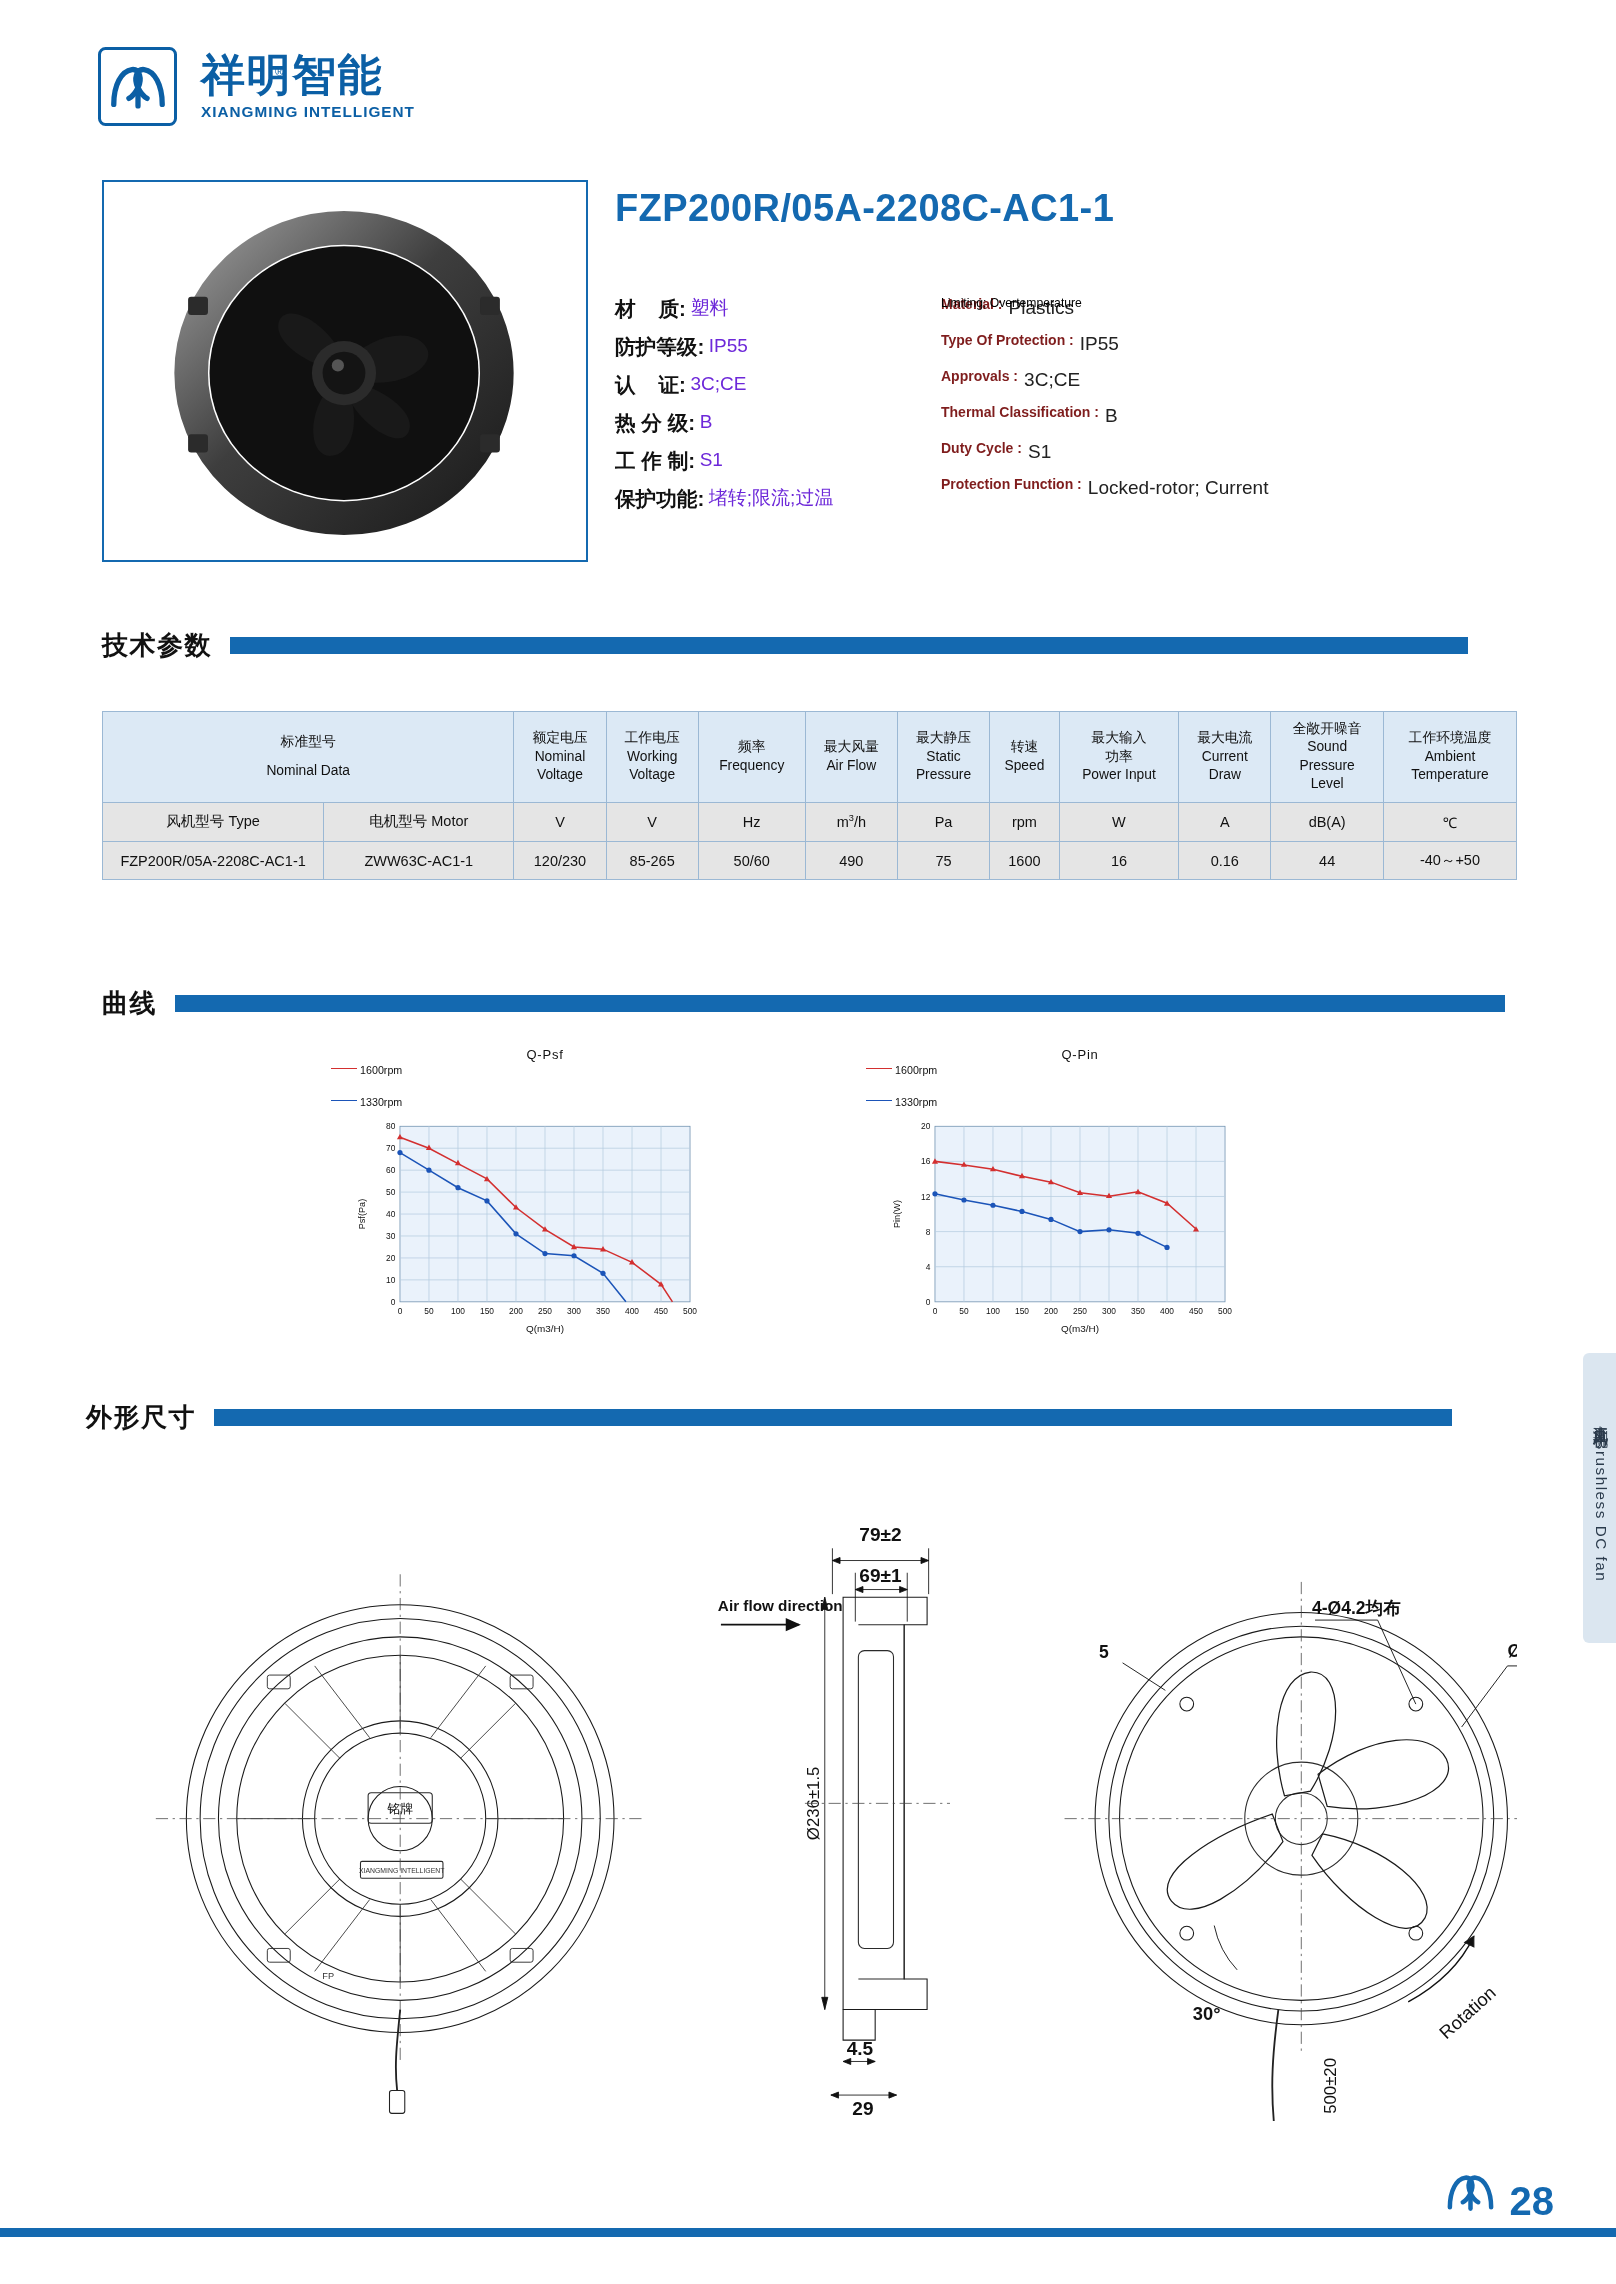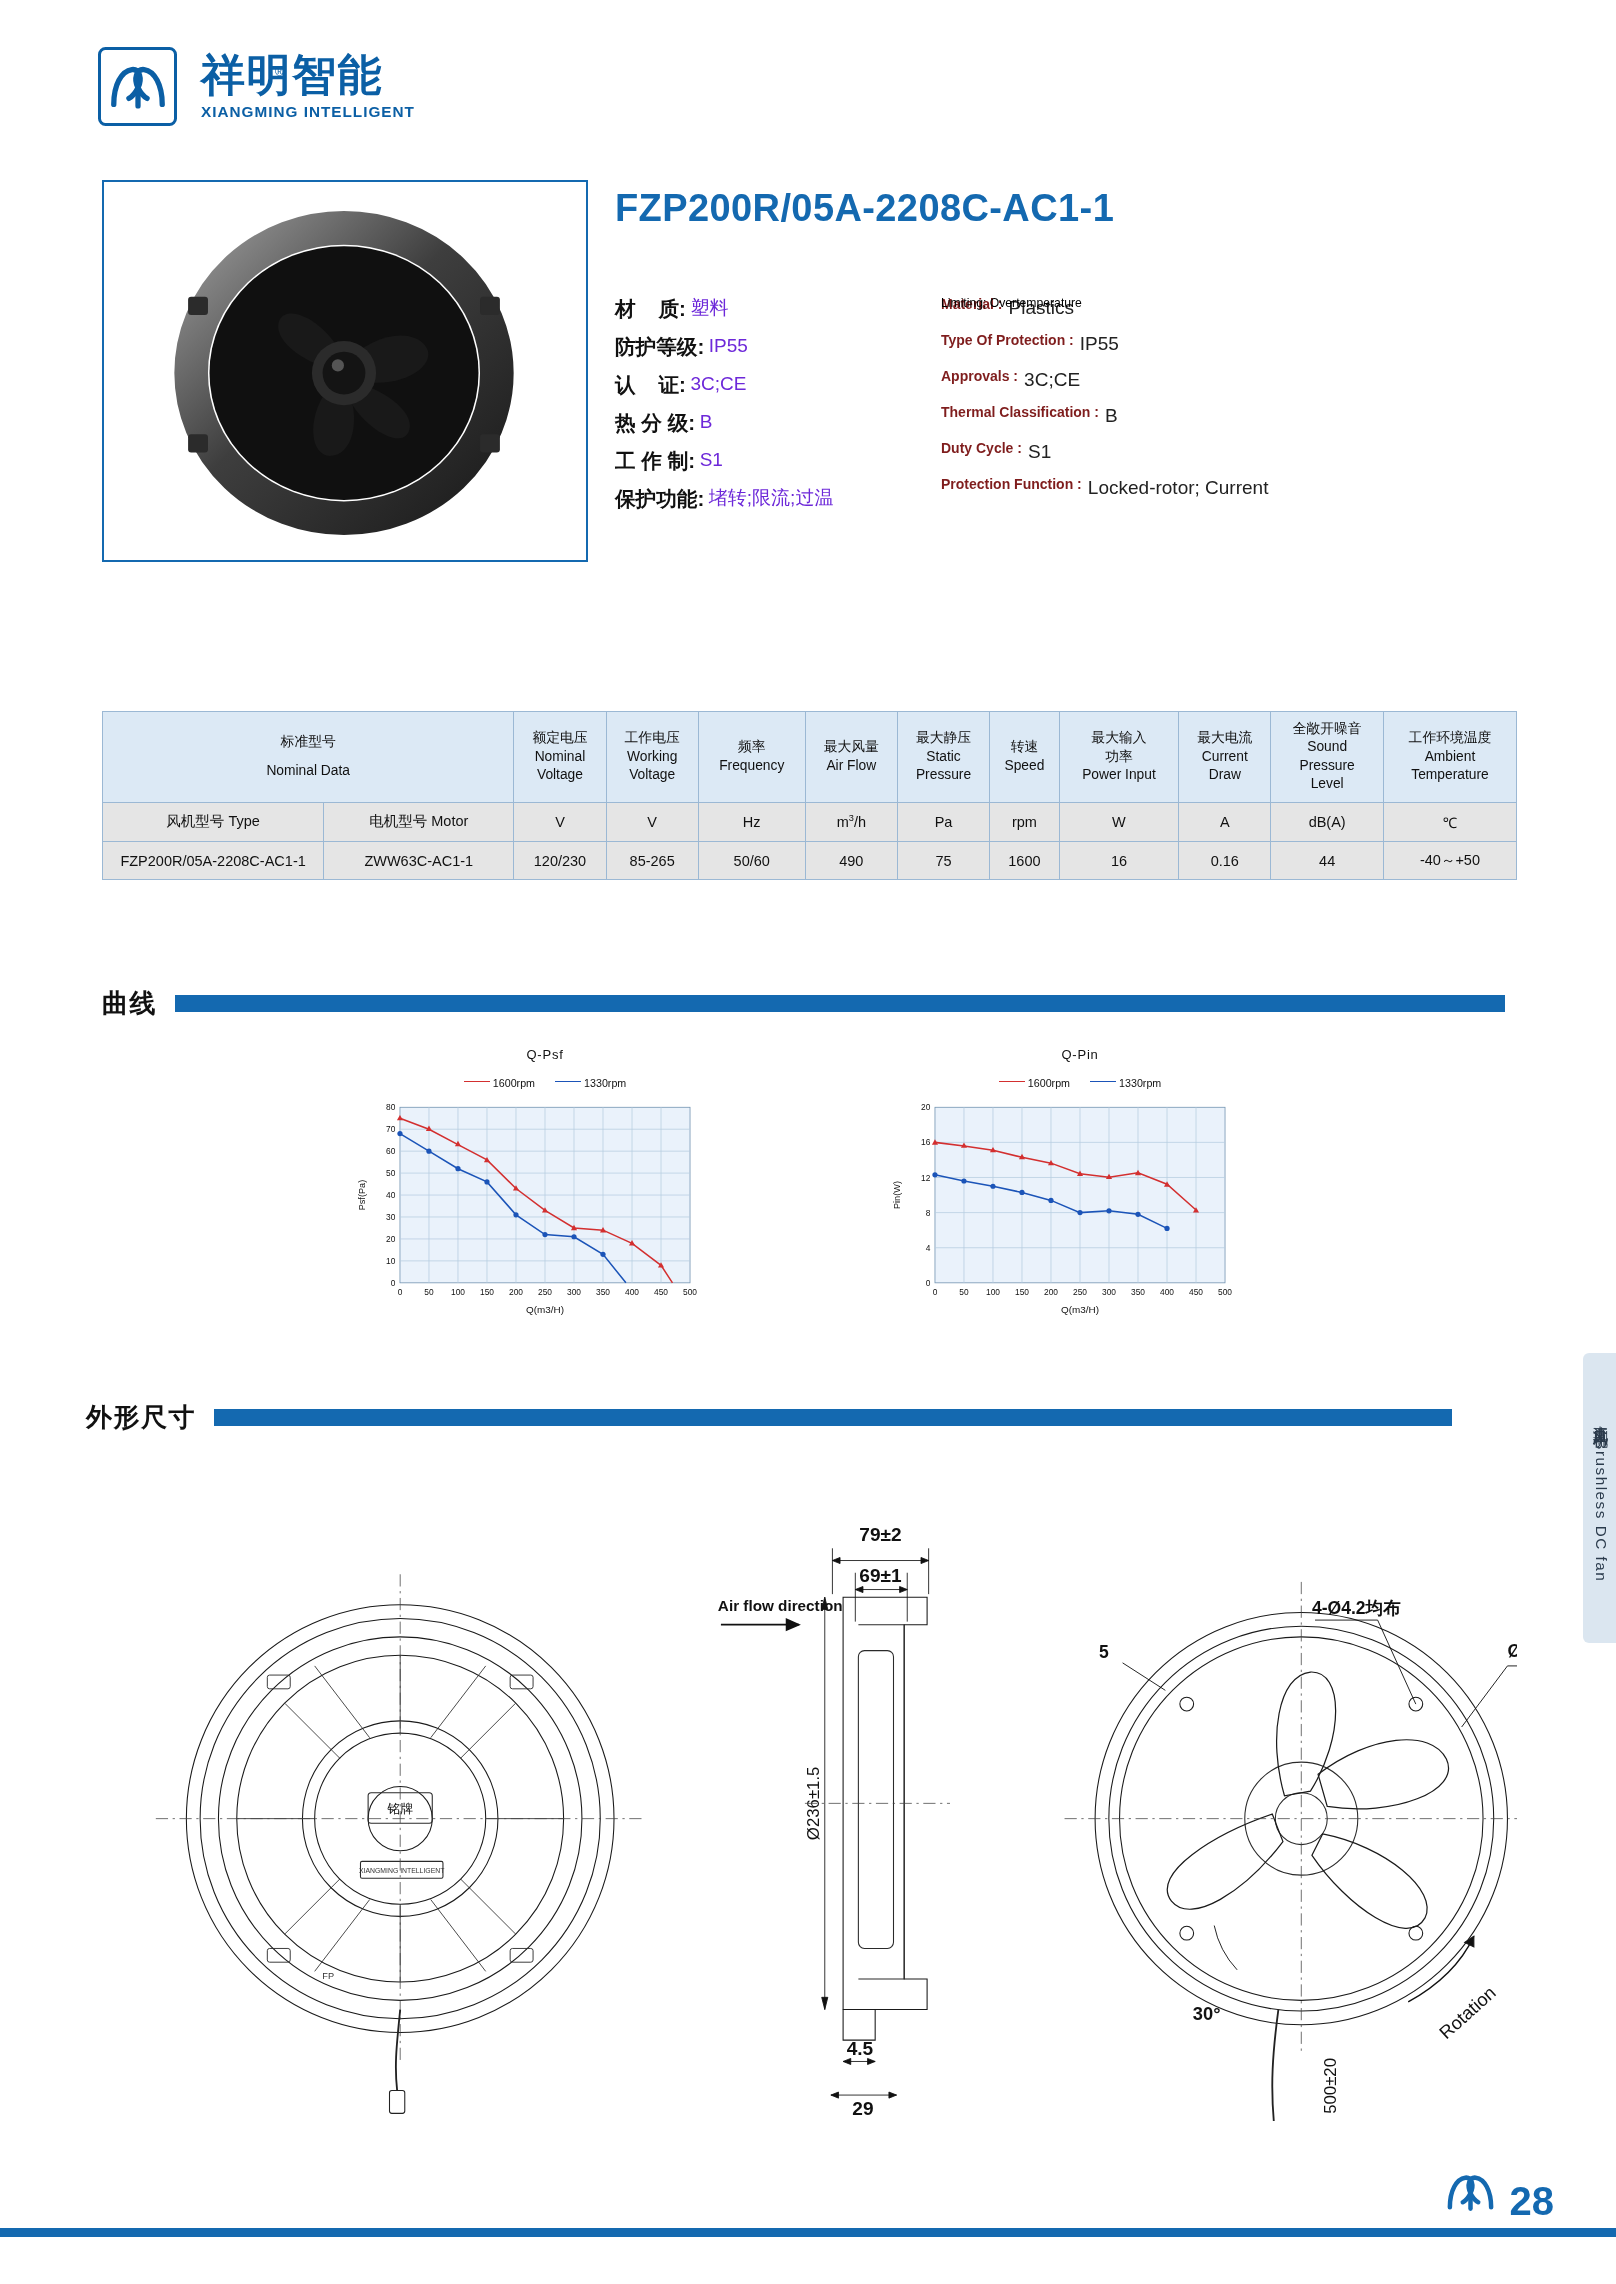--- a/index.html
+++ b/index.html
@@ -45,21 +45,21 @@
   .tbl td,.tbl th{border:0.8px solid #9bb8d4;text-align:center;vertical-align:middle;color:#111;}
   .tbl thead td{background:#dce9f5;font-size:13.8px;line-height:1.35;padding:7.6px 3.1px;}
   .tbl tbody td{font-size:14.5px;padding:9.2px 3.1px;background:#e5e5e5;}
   .tbl .hdr-sub{font-size:14.5px;}
   .sup{font-size:9.2px;vertical-align:super;}
 
   
   .chart-area{position:absolute;left:102px;top:1047px;width:1415px;height:313px;}
   .chart{position:absolute;top:0;}
   .chart .ctitle{font-size:13px;color:#111;text-align:center;letter-spacing:0.8px;}
-  .legend{display:flex;justify-content:center;gap:20px;margin-top:15px;font-size:10.7px;color:#111;}
+  .legend{display:flex;justify-content:center;gap:20px;margin-top:2px;font-size:10.7px;color:#111;flex-direction:column;}
   .legend span.ln{display:inline-block;width:26px;height:0;border-top:1.5px solid;vertical-align:middle;margin-right:3.1px;position:relative;top:-2.3px;}
   .legend .s1 .ln{border-color:#d32f2f;}
   .legend .s2 .ln{border-color:#1b54b8;}
 
   
   .dims{position:absolute;left:102px;top:1475px;width:1415px;height:672px;}
 
   
   .side-tab{position:absolute;right:0;top:1353px;width:34px;height:290px;background:#dbe6f0;border-radius:6.1px 0 0 6.1px;
             display:flex;align-items:center;justify-content:center;}
@@ -174,20 +174,24 @@
       <span class="k">Duty Cycle :</span>
       <span class="v">S1</span>
     </div>
     <div class="spec-row">
       <span class="k">Protection Function :</span>
       <span class="v">Locked-rotor; Current</span>
     </div>
   </div>
   <div class="spec-en v2">Limiting; Overtemperature</div>
 
+  <div class="sec" style="left:102px;top:628px;width:1415px;">
+    <div class="label">技术参数</div>
+    <div class="bar" style="width:1238px;"></div>
+  </div>
 
   <table class="tbl">
     <thead>
       <tr>
         <td colspan="2" style="width:397px;">
           <div>标准型号</div>
           <div style="height:10.7px"></div>
           <div>Nominal Data</div>
         </td>
         <td>

